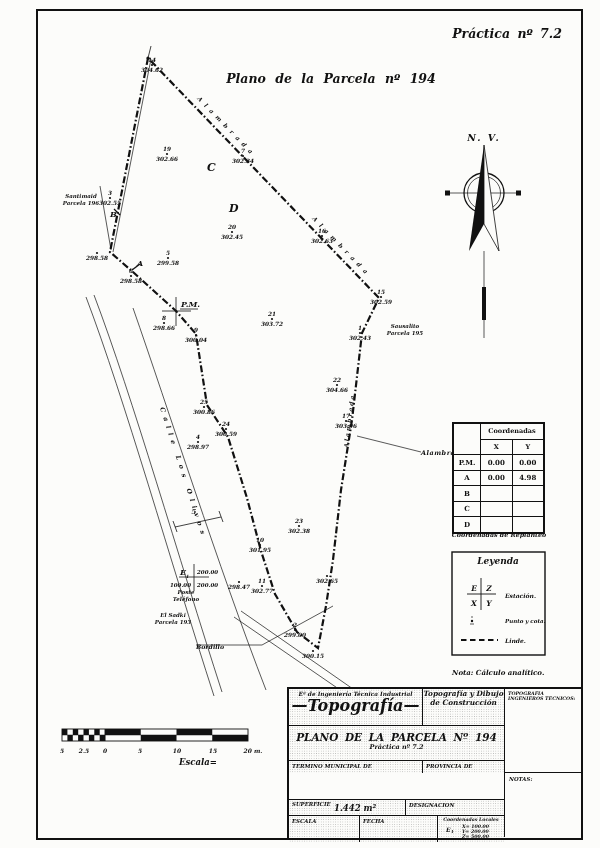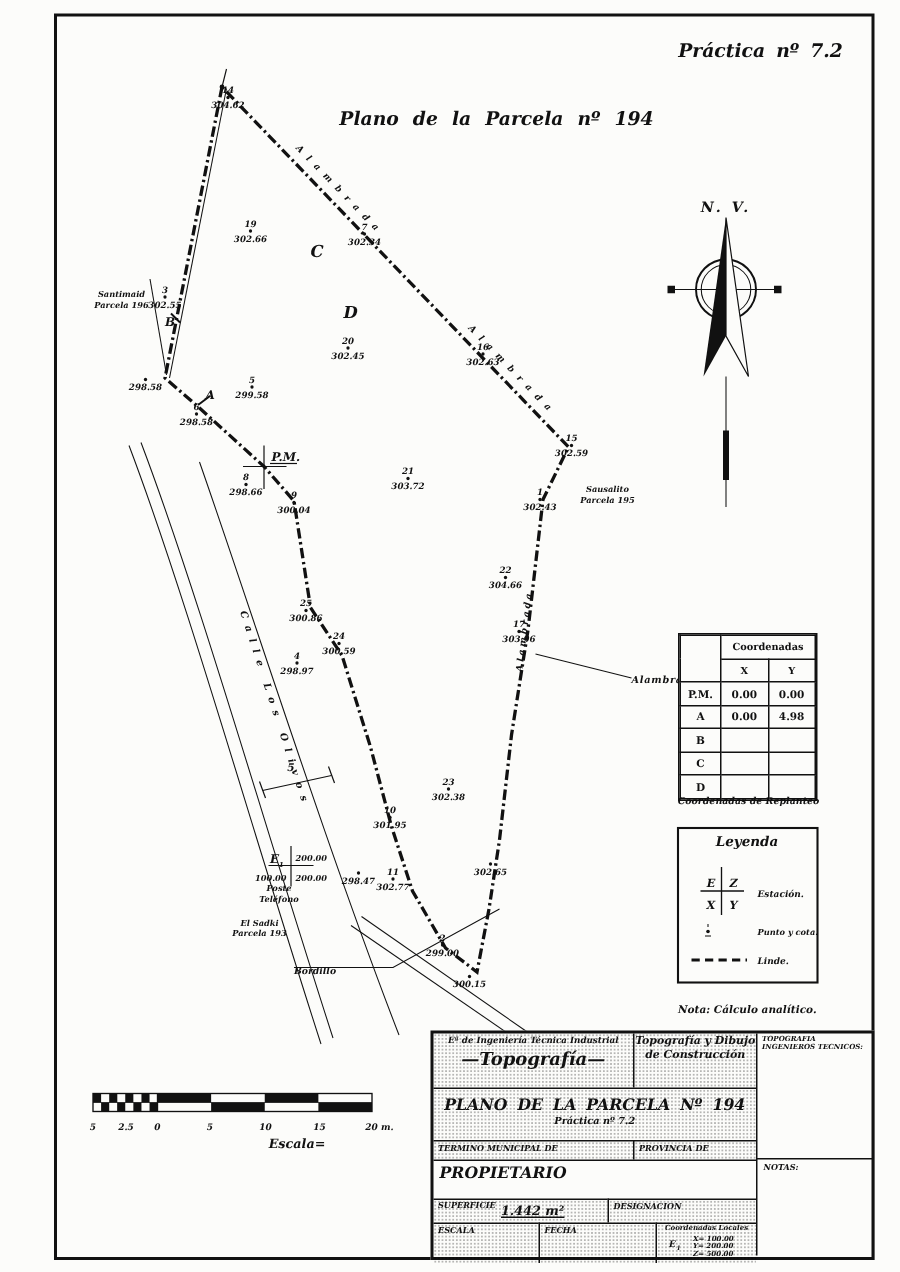--- a/index.html
+++ b/index.html
@@ -335,40 +335,39 @@
     <div class="cell bl" style="left:215px;top:0;width:78px;height:83px;padding:2px 0 0 3px;">
       <div class="t48">TOPOGRAFIA</div>
       <div class="t48">INGENIEROS TECNICOS:</div>
     </div>
     <div class="cell bl bt" style="left:215px;top:83px;width:78px;height:65px;padding:3px 0 0 4px;">
       <div class="tiny">NOTAS:</div>
     </div>
 
     <div class="cell stip" style="left:0;top:0;width:133px;height:36px;text-align:center;">
       <div style="font-size:5.8px;padding-top:2px;">Eª de Ingeniería Técnica Industrial</div>
-      <div style="font-size:12px;line-height:18px;">—Topografía—</div>
+      <div style="font-size:16px;line-height:18px;">—Topografía—</div>
     </div>
     <div class="cell stip bl" style="left:133px;top:0;width:82px;height:36px;text-align:center;padding-top:0;">
       <div style="font-size:7.3px;">Topografía y Dibujo</div>
       <div style="font-size:7.3px;">de Construcción</div>
     </div>
 
     <div class="cell stip bt" style="left:0;top:36px;width:215px;height:35px;text-align:center;padding-top:5px;">
       <div style="font-size:10.5px;word-spacing:3px;">PLANO DE LA PARCELA Nº 194</div>
       <div style="font-size:6.5px;">Práctica nº 7.2</div>
     </div>
 
     <div class="cell stip bt tiny" style="left:0;top:71px;width:133px;height:13px;padding:2px 0 0 3px;">TERMINO MUNICIPAL DE</div>
     <div class="cell stip bt bl tiny" style="left:133px;top:71px;width:82px;height:13px;padding:2px 0 0 3px;">PROVINCIA DE</div>
 
-    <div class="cell bt" style="left:0;top:84px;width:215px;height:26px;padding:2px 0 0 4px;font-size:10.5px;">PROPIETARIO</div>
 
     <div class="cell stip bt" style="left:0;top:110px;width:116px;height:16px;">
       <span class="tiny abs" style="left:3px;top:1px;">SUPERFICIE</span>
-      <span class="abs" style="left:45px;top:3px;font-size:8.5px;text-decoration:underline;">1.442 m²</span>
+      <span class="abs" style="left:45px;top:3px;font-size:8.5px;">1.442 m²</span>
     </div>
     <div class="cell stip bt bl tiny" style="left:116px;top:110px;width:99px;height:16px;padding:2px 0 0 3px;">DESIGNACION</div>
 
     <div class="cell stip bt tiny" style="left:0;top:126px;width:70px;height:27px;padding:2px 0 0 3px;">ESCALA</div>
     <div class="cell stip bt bl tiny" style="left:70px;top:126px;width:78px;height:27px;padding:2px 0 0 3px;">FECHA</div>
     <div class="cell stip bt bl" style="left:148px;top:126px;width:67px;height:27px;text-align:center;">
       <div class="t48" style="padding-top:1px;">Coordenadas Locales</div>
       <span class="abs" style="left:8px;top:10px;font-size:6px;">E</span>
       <span class="abs" style="left:13px;top:13px;font-size:4px;">1</span>
       <div class="abs" style="left:24px;top:8px;text-align:left;">

